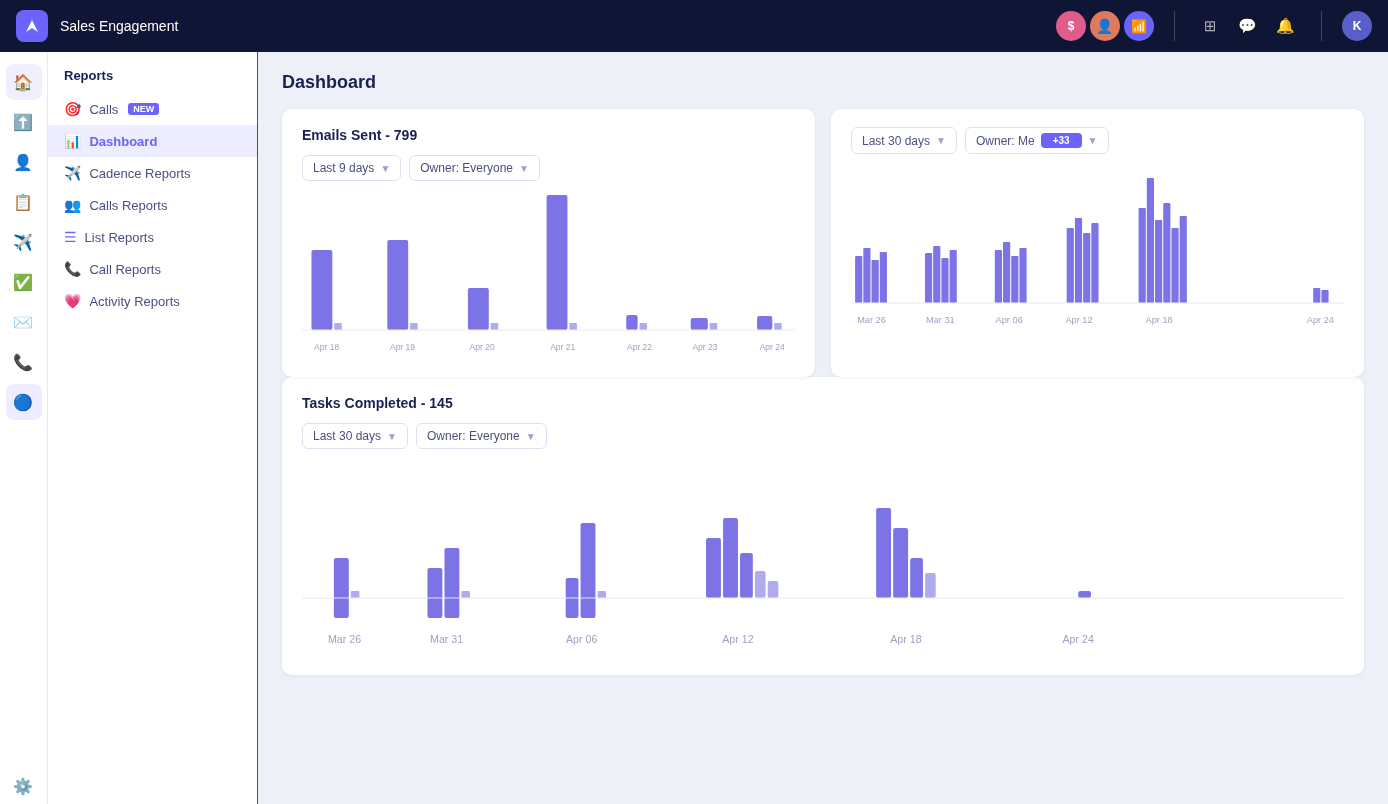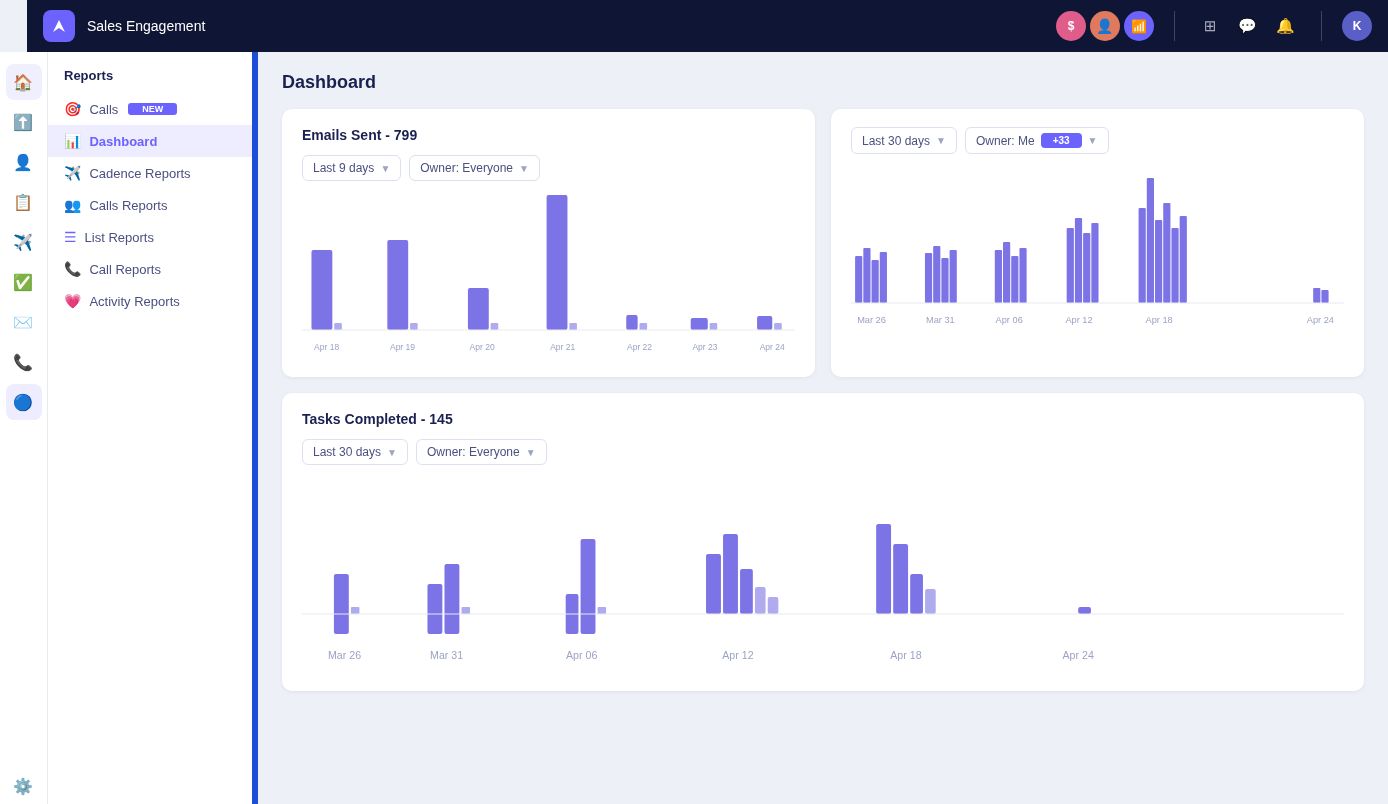--- a/index.html
+++ b/index.html
@@ -6,21 +6,20 @@
     body { font-family: -apple-system, BlinkMacSystemFont, 'Segoe UI', sans-serif; background: #eef0f8; height: 804px; width: 1388px; overflow: hidden; }
 
     
     .topnav {
       height: 52px;
       background: #0f1535;
       display: flex;
       align-items: center;
       padding: 0 16px;
       gap: 12px;
-      margin-left: 27px;
     }
     .topnav-logo {
       width: 32px; height: 32px;
       background: #6c63ff;
       border-radius: 8px;
       display: flex; align-items: center; justify-content: center;
       color: white; font-size: 16px; font-weight: bold;
     }
     .topnav-title {
       color: white;
@@ -71,55 +70,55 @@
       display: flex; align-items: center; justify-content: center;
       color: #9ca3c4; font-size: 16px; cursor: pointer;
     }
     .icon-nav-item:hover, .icon-nav-item.active { color: #6c63ff; background: #f0effe; }
     .icon-nav-spacer { flex: 1; }
 
     
     .sidebar {
       width: 210px;
       background: white;
-      border-right: 6px solid #1d4ed8;
+      border-right: 1px solid #1d4ed8;
       padding: 16px 0;
     }
     .sidebar-section-title {
       font-size: 13px; font-weight: 700; color: #1a2050;
       padding: 0 16px 10px 16px;
     }
     .sidebar-item {
       display: flex; align-items: center; gap: 8px;
       padding: 8px 16px; cursor: pointer;
       font-size: 13px; color: #4a5080;
       border-radius: 0;
     }
     .sidebar-item.active { background: #eeecff; color: #6c63ff; font-weight: 600; }
     .sidebar-item .item-icon { font-size: 14px; color: #6c63ff; }
     .new-badge {
       background: #6c63ff; color: white;
       font-size: 9px; font-weight: 700;
-      padding: 1px 14px; border-radius: 3px;
+      padding: 1px 5px; border-radius: 3px;
       margin-left: 2px;
     }
 
     
     .main {
       flex: 1;
       padding: 20px 24px;
       overflow-y: auto;
       background: #eef0f8;
     }
     .page-title {
       font-size: 18px; font-weight: 700; color: #1a2050;
       margin-bottom: 16px;
     }
     .charts-row {
-      display: flex; gap: 16px; margin-bottom: 16px;
+      display: flex; gap: 16px; 
     }
     .chart-card {
       background: white; border-radius: 10px;
       padding: 18px 20px;
       flex: 1;
       box-shadow: 0 1px 4px rgba(0,0,0,0.06);
     }
     .chart-card.full { flex: 1 1 100%; }
     .chart-title {
       font-size: 14px; font-weight: 700; color: #1a2050;

